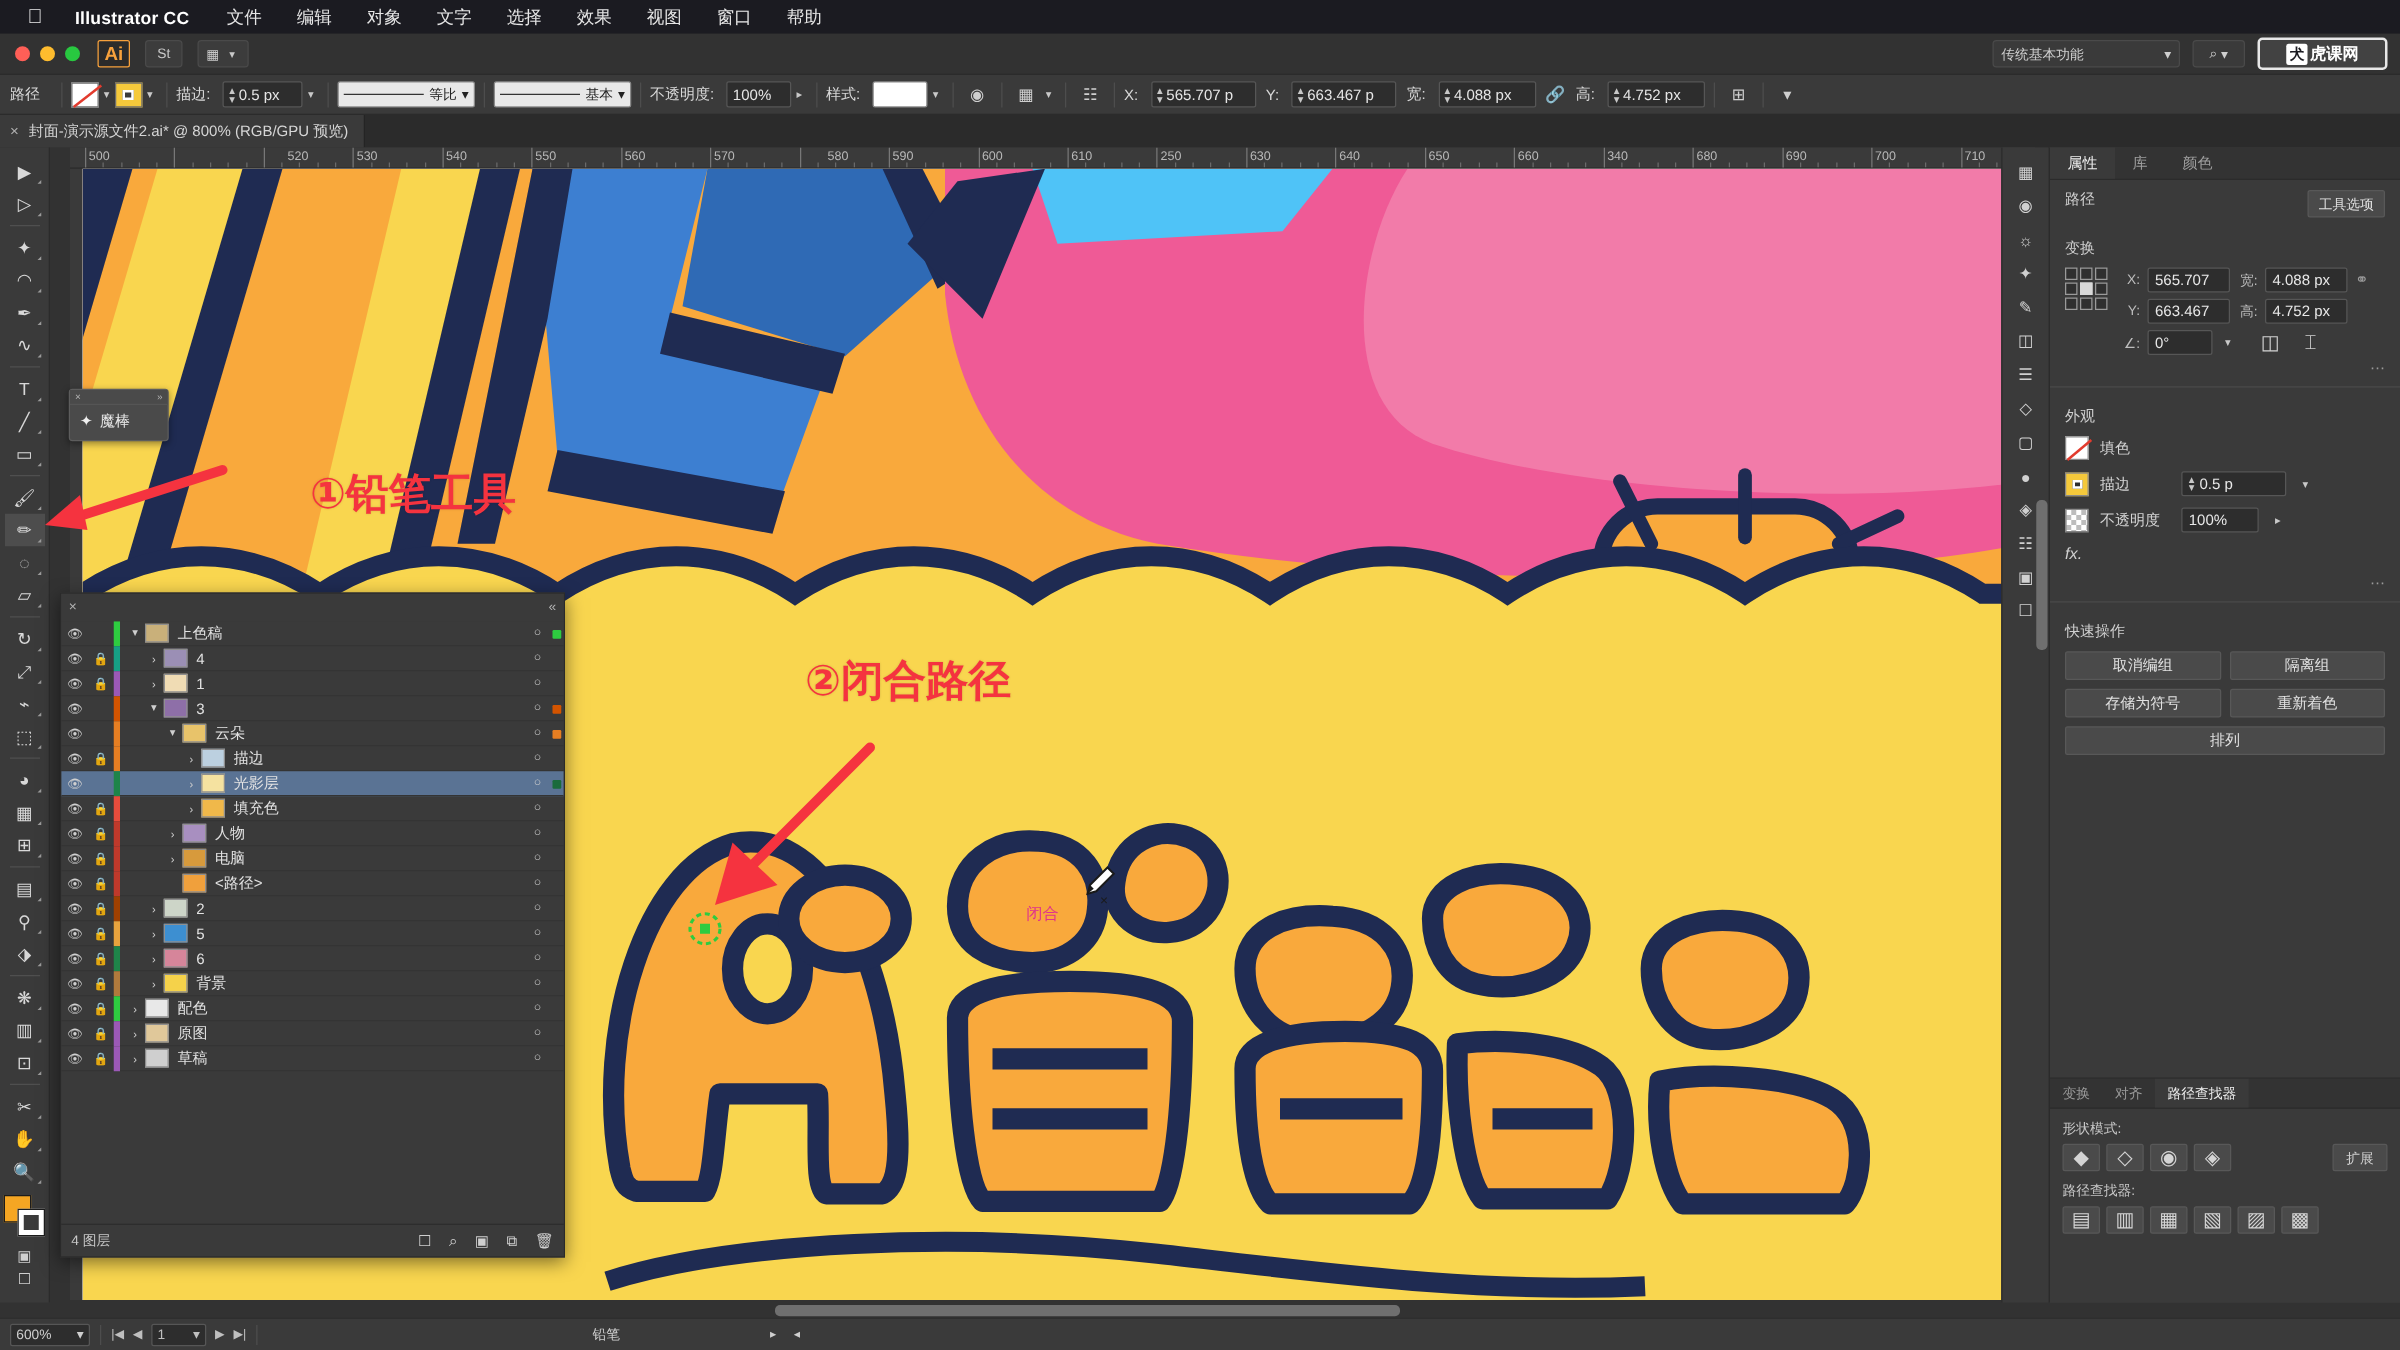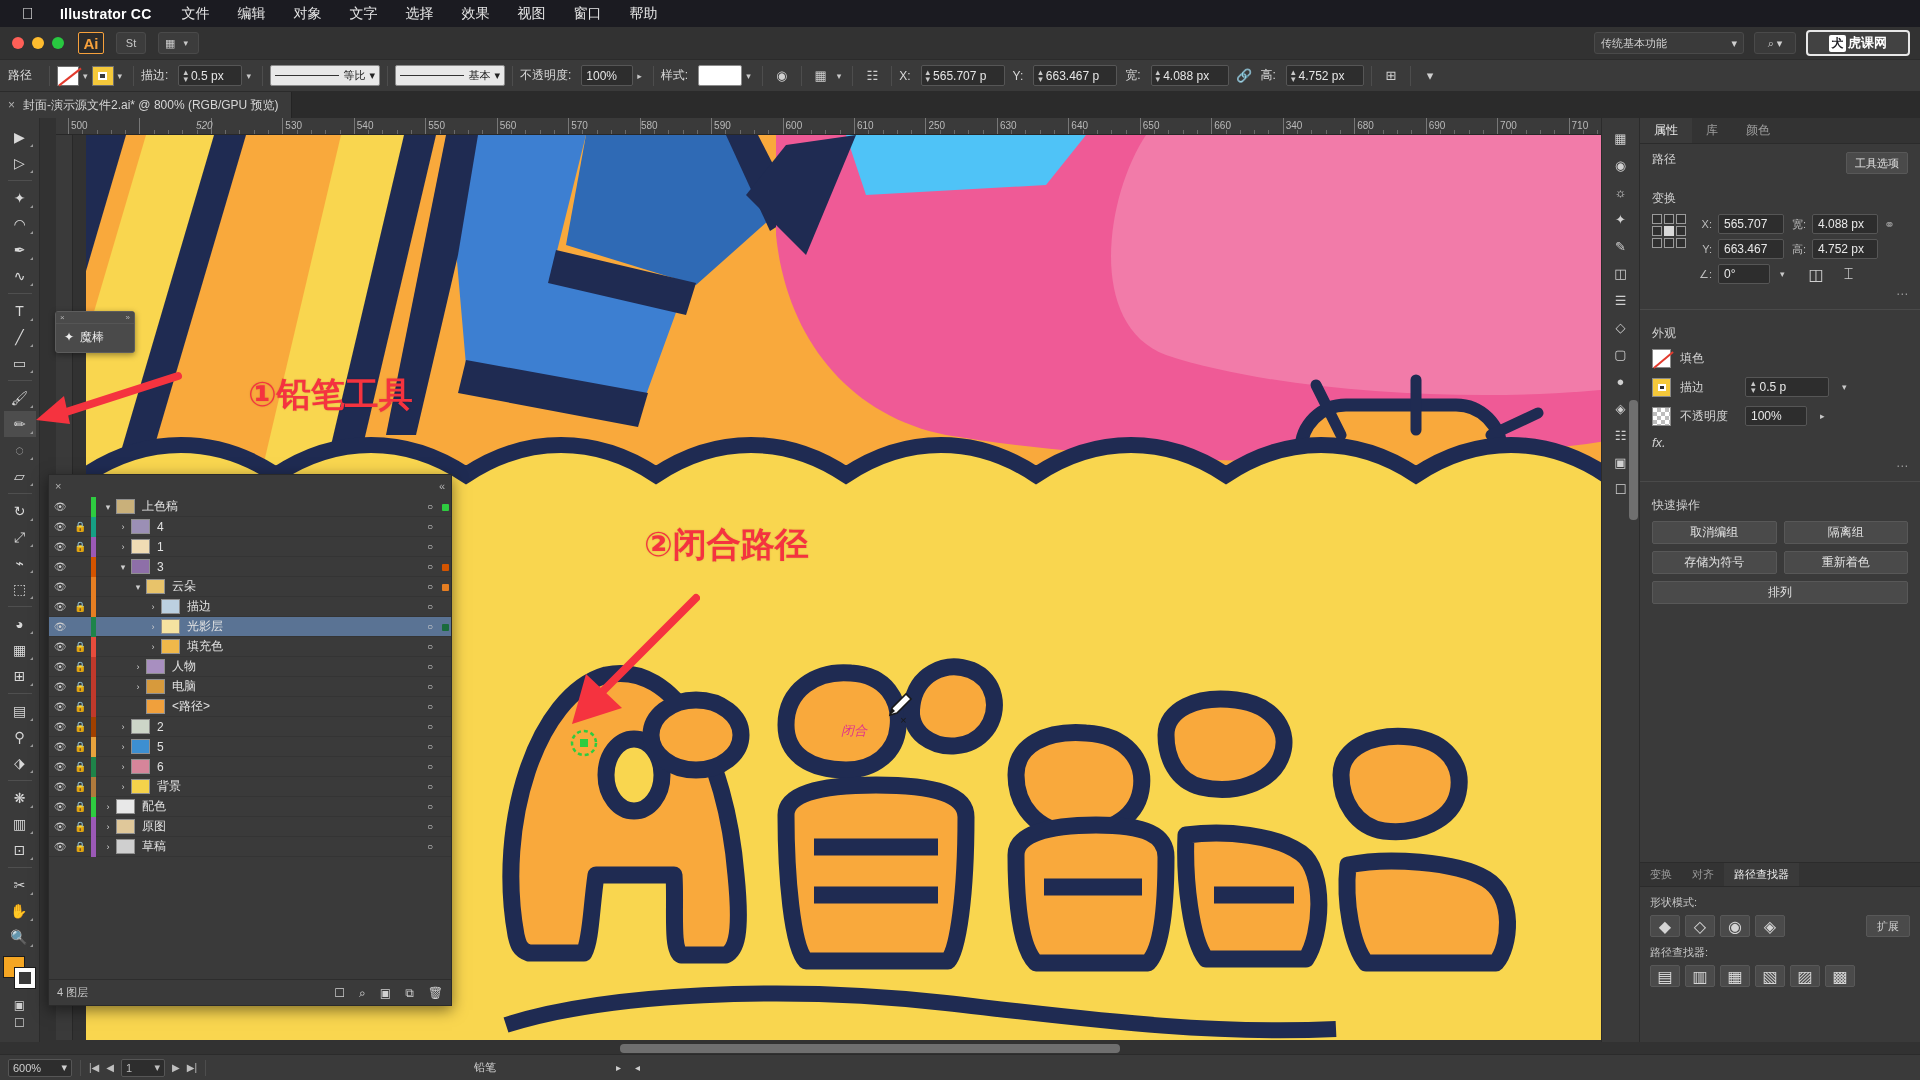--- a/index.html
+++ b/index.html
@@ -86,22 +86,22 @@
   .tool::after{content:"";position:absolute;right:3px;bottom:3px;width:0;height:0;
     border-left:3px solid transparent;border-bottom:3px solid #9a9a9a;}
   .tool-div{width:24px;height:1px;background:#4f4f4f;margin:4px 0;}
   .fillstroke{margin-top:6px;position:relative;width:34px;height:34px;}
   .fs-back{position:absolute;left:0;top:0;width:22px;height:22px;background:#f5a623;border:1px solid #1c1c1c;}
   .fs-front{position:absolute;left:11px;top:11px;width:22px;height:22px;background:#fff;border:1px solid #1c1c1c;}
   .fs-front i{position:absolute;left:4px;top:4px;width:12px;height:12px;background:#3a3a3a;}
   .screenmodes{margin-top:8px;display:flex;flex-direction:column;gap:4px;align-items:center;}
 
   
-  .canvas-wrap { position:absolute; top:135px; left:86px; width:1555px; height:905px;
-    overflow:hidden; background:#ffffff;font-style:italic; }
+  .canvas-wrap { position:absolute; top:135px; left:66px; width:1555px; height:905px;
+    overflow:hidden; background:#ffffff; }
   .art { position:absolute; left:0; top:0; width:1555px; height:905px; }
 
   
   .wandtip { position:absolute; left:55px; top:311px; width:80px; height:42px; background:#4a4a4a;
      border:1px solid #5d5d5d; border-radius:3px; display:flex; align-items:center; gap:6px;
      padding-left:8px; font-size:12px; color:#e8e8e8; box-shadow:0 2px 6px rgba(0,0,0,.4);}
   .wandtip .hd{position:absolute;top:0;left:0;right:0;height:12px;background:#4a4a4a;border-bottom:1px solid #555;
      display:flex;align-items:center;justify-content:space-between;padding:0 4px;font-size:8px;color:#b5b5b5;}
 
   
@@ -329,21 +329,21 @@
       <div class="mtk" style="left: 40.5818px;"></div>
       <div class="mtk" style="left: 54.8727px;"></div>
       <div class="mtk" style="left: 69.1636px;"></div>
       <div class="tk" style="left: 83.4545px;"></div>
       <div class="lb" style="left: 83.4545px; margin-top: 48px;">510</div>
       <div class="mtk" style="left: 97.7455px;"></div>
       <div class="mtk" style="left: 112.036px;"></div>
       <div class="mtk" style="left: 126.327px;"></div>
       <div class="mtk" style="left: 140.618px;"></div>
       <div class="tk" style="left: 154.909px;"></div>
-      <div class="lb" style="left: 137px; font-style: italic;">520</div>
+      <div class="lb" style="left: 171px;">520</div>
       <div class="mtk" style="left: 169.2px;"></div>
       <div class="mtk" style="left: 183.491px;"></div>
       <div class="mtk" style="left: 197.782px;"></div>
       <div class="mtk" style="left: 212.073px;"></div>
       <div class="tk" style="left: 226.364px;"></div>
       <div class="lb" style="left: 226.364px;">530</div>
       <div class="mtk" style="left: 240.655px;"></div>
       <div class="mtk" style="left: 254.945px;"></div>
       <div class="mtk" style="left: 269.236px;"></div>
       <div class="mtk" style="left: 283.527px;"></div>
@@ -365,21 +365,21 @@
       <div class="mtk" style="left: 469.309px;"></div>
       <div class="mtk" style="left: 483.6px;"></div>
       <div class="mtk" style="left: 497.891px;"></div>
       <div class="tk" style="left: 512.182px;"></div>
       <div class="lb" style="left: 512.182px;">570</div>
       <div class="mtk" style="left: 526.473px;"></div>
       <div class="mtk" style="left: 540.764px;"></div>
       <div class="mtk" style="left: 555.055px;"></div>
       <div class="mtk" style="left: 569.345px;"></div>
       <div class="tk" style="left: 583.636px;"></div>
-      <div class="lb" style="left: 568px; padding-left: 17px;">580</div>
+      <div class="lb" style="left: 589px; padding-left: 17px;">580</div>
       <div class="mtk" style="left: 597.927px;"></div>
       <div class="mtk" style="left: 612.218px;"></div>
       <div class="mtk" style="left: 626.509px;"></div>
       <div class="mtk" style="left: 640.8px;"></div>
       <div class="tk" style="left: 655.091px;"></div>
       <div class="lb" style="left: 655.091px;">590</div>
       <div class="mtk" style="left: 669.382px;"></div>
       <div class="mtk" style="left: 683.673px;"></div>
       <div class="mtk" style="left: 697.964px;"></div>
       <div class="mtk" style="left: 712.255px;"></div>

